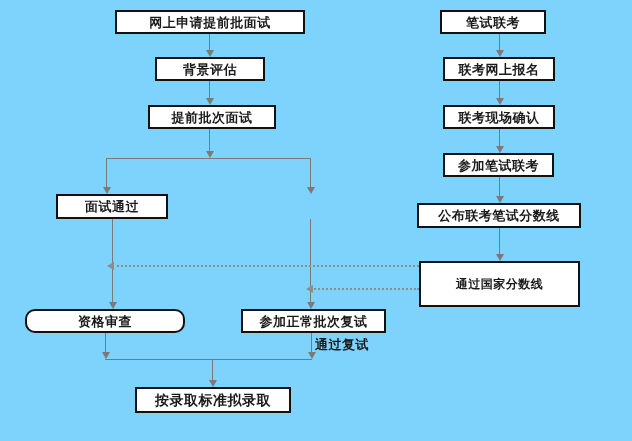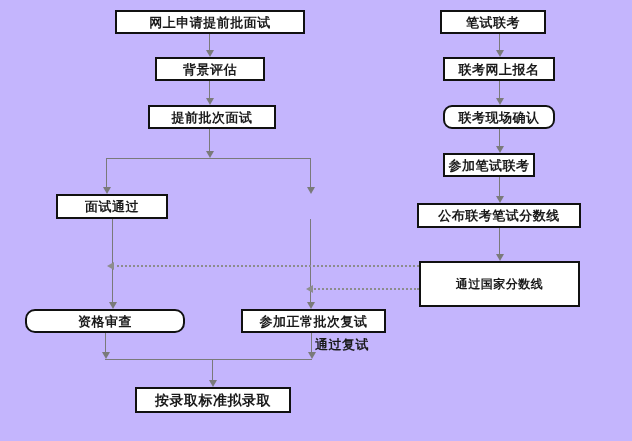--- a/index.html
+++ b/index.html
@@ -7,21 +7,21 @@
     padding: 0;
     background: #ffffff;
   }
   body {
     font-family: "DejaVu Sans", "Liberation Sans", sans-serif;
   }
   #canvas {
     position: relative;
     width: 632px;
     height: 441px;
-    background: #c4b5fd;
+    background: #7dd3fc;
     overflow: hidden;
   }
   .node {
     position: absolute;
     box-sizing: border-box;
     background: #ffffff;
     border: 2px solid #111111;
     display: flex;
     align-items: center;
     justify-content: center;
@@ -137,26 +137,26 @@
   <div class="node" style="left:135px; top:387px; width:156px; height:26px; font-size:14px;">按录取标准拟录取</div>
 
   <div class="vline" style="left:499px; top:34px; height:16px;"></div>
   <div class="arrow-down" style="left:496px; top:50px;"></div>
 
   <div class="node" style="left:443px; top:57px; width:112px; height:24px;">联考网上报名</div>
 
   <div class="vline" style="left:499px; top:81px; height:17px;"></div>
   <div class="arrow-down" style="left:496px; top:98px;"></div>
 
-  <div class="node" style="left:443px; top:105px; width:112px; height:24px;border-radius:9px;">联考现场确认</div>
+  <div class="node" style="left:443px; top:105px; width:112px; height:24px;">联考现场确认</div>
 
   <div class="vline" style="left:499px; top:129px; height:17px;"></div>
   <div class="arrow-down" style="left:496px; top:146px;"></div>
 
-  <div class="node" style="left:443px; top:153px; width:92px; height:24px;">参加笔试联考</div>
+  <div class="node" style="left:443px; top:153px; width:111px; height:24px;">参加笔试联考</div>
 
   <div class="vline" style="left:499px; top:177px; height:19px;"></div>
   <div class="arrow-down" style="left:496px; top:196px;"></div>
 
   <div class="node" style="left:417px; top:203px; width:164px; height:25px;">公布联考笔试分数线</div>
 
   <div class="vline" style="left:499px; top:228px; height:26px;"></div>
   <div class="arrow-down" style="left:496px; top:254px;"></div>
 
   <div class="node" style="left:419px; top:261px; width:161px; height:46px; font-size:12px;">通过国家分数线</div>

